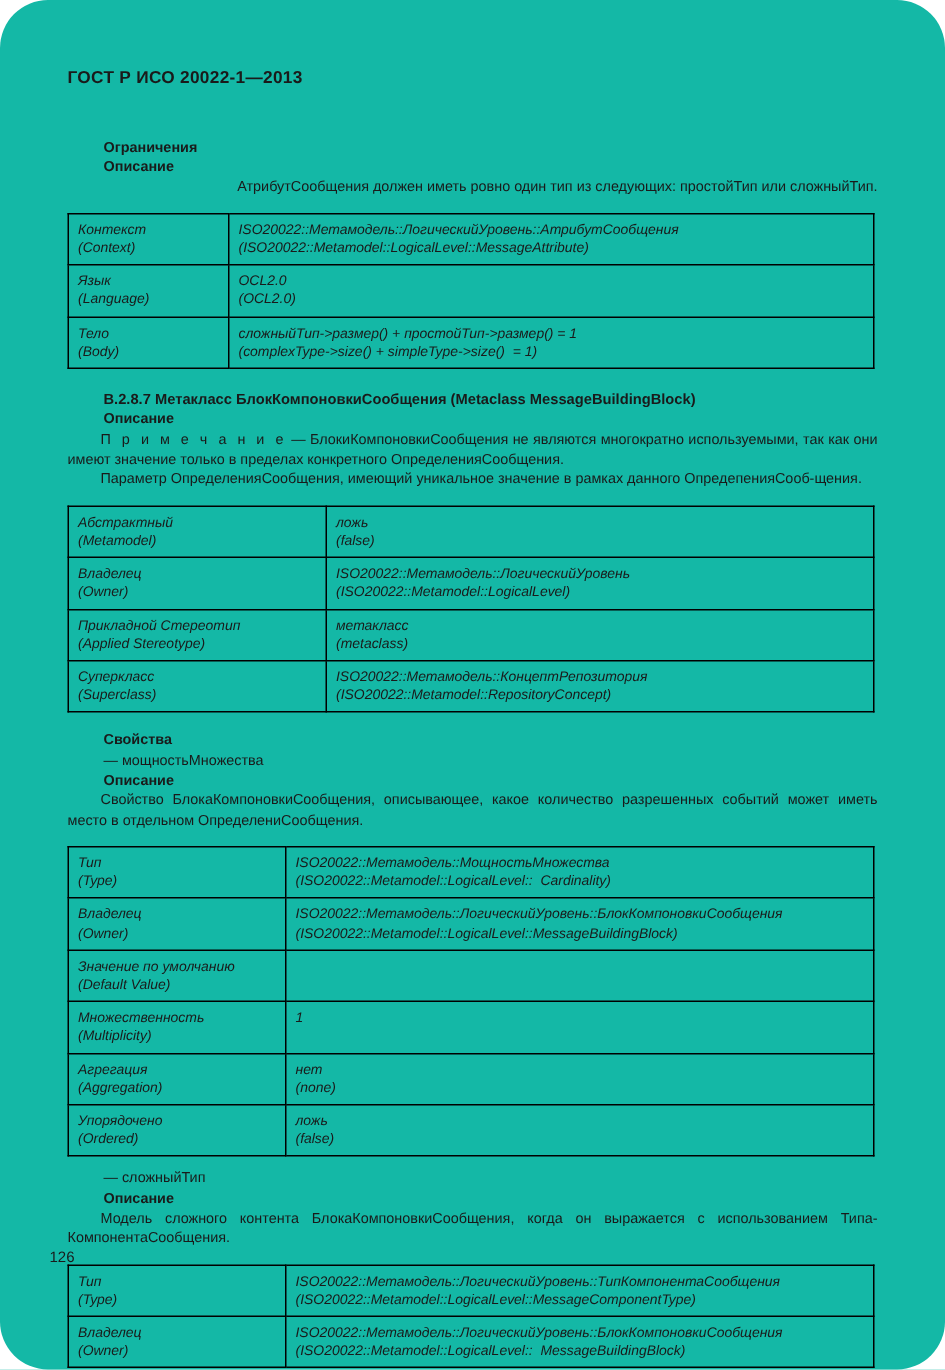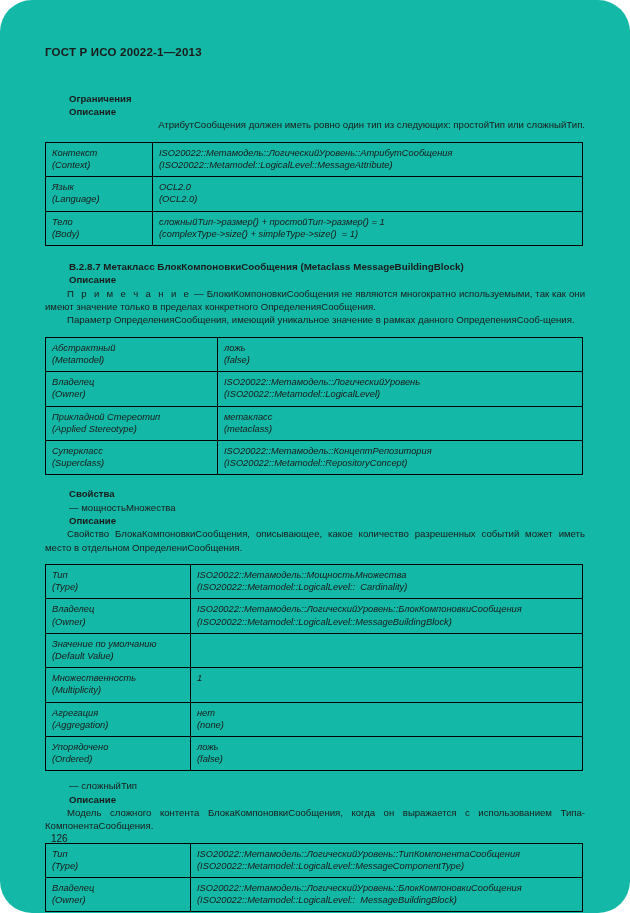--- a/index.html
+++ b/index.html
@@ -89,21 +89,21 @@
   table.spec.w2 td.key { width: 159px; }
   table.spec.w3 td.key { width: 132px; }
   .ln { display: block; white-space: pre; font-style: italic; }
   .gap8 { height: 8px; }
   .gap10 { height: 10px; }
   .gap12 { height: 12px; }
   .gap14 { height: 14px; }
 
   .page-num {
     position: absolute;
-    left: 51px;
+    left: 33px;
     top: 833px;
     font-size: 10px;
   }
 </style>
 </head>
 <body>
 
 <div class="page">
 
   <div class="doc-header">ГОСТ Р ИСО 20022-1—2013</div>

